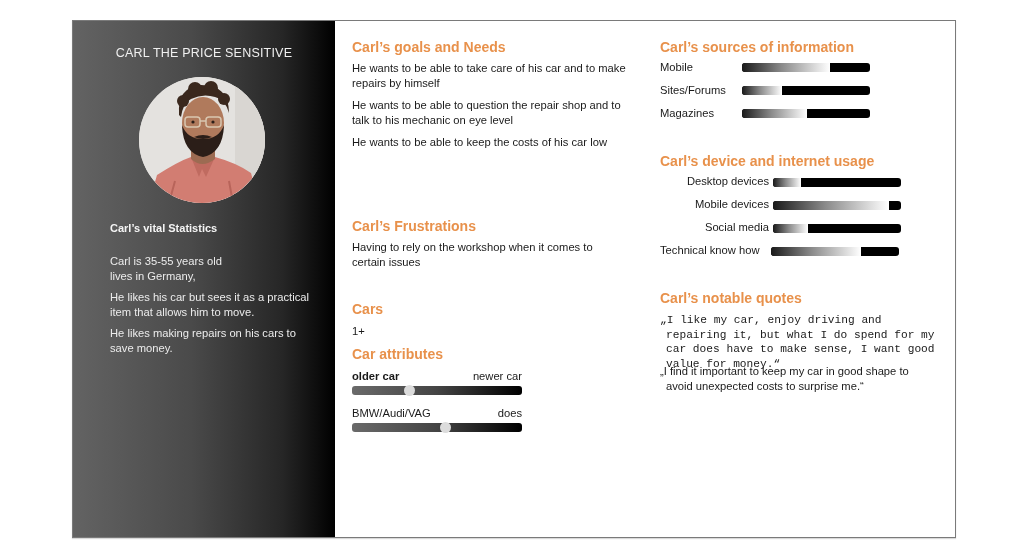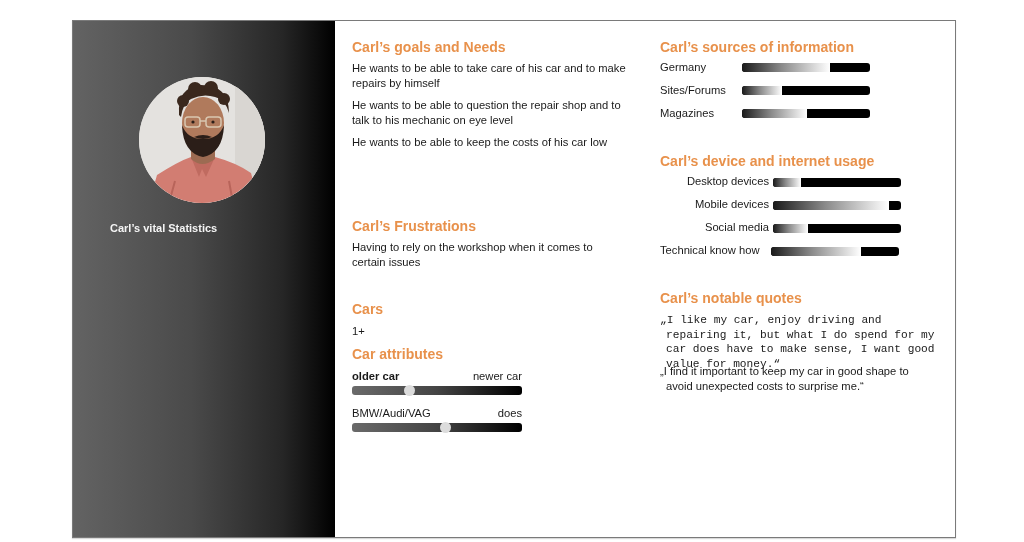--- a/index.html
+++ b/index.html
@@ -58,20 +58,21 @@
       background: #dcdcdc; margin-left: -5.5px;
     }
     .slider-label { position: absolute; font-size: 11.2px; color: #1a1a1a; white-space: nowrap; }
   </style>
 </head>
 <body>
 
 <div class="card">
 
   <div class="left">
+    <div class="persona-title">CARL THE PRICE SENSITIVE</div>
 
     <div class="avatar">
       <svg viewBox="0 0 126 126" xmlns="http://www.w3.org/2000/svg">
         <rect width="126" height="126" fill="#e4e2df"></rect>
         <rect x="96" y="0" width="30" height="126" fill="#d9d6d2"></rect>
 
         <path d="M10 126 L18 98 Q40 84 52 80 L63 92 L76 80 Q98 86 112 96 L120 126 Z" fill="#d27d72"></path>
         <path d="M30 126 L36 104 M94 126 L90 104" stroke="#b8645a" stroke-width="2" fill="none"></path>
         <path d="M52 80 L60 100 L63 92 L67 100 L76 80" fill="#c06b60"></path>
 
@@ -90,20 +91,26 @@
 
         <rect x="46" y="40" width="15" height="10" rx="3" fill="none" stroke="#d9c7b0" stroke-width="1.5"></rect>
         <rect x="67" y="40" width="15" height="10" rx="3" fill="none" stroke="#d9c7b0" stroke-width="1.5"></rect>
         <line x1="61" y1="44" x2="67" y2="44" stroke="#d9c7b0" stroke-width="1.5"></line>
         <circle cx="54" cy="45" r="1.6" fill="#2b1e18"></circle>
         <circle cx="74" cy="45" r="1.6" fill="#2b1e18"></circle>
       </svg>
     </div>
 
     <div class="vital-title">Carl’s vital Statistics</div>
+    <div class="vital-list">
+      <p style="white-space:pre-line;">Carl is 35-55 years old
+lives in Germany,</p>
+      <p>He likes his car but sees it as a practical item that allows him to move.</p>
+      <p>He likes making repairs on his cars to save money.</p>
+    </div>
   </div>
 
   <div class="col col-mid">
     <div class="heading" style="left:0; top:0;">Carl’s goals and Needs</div>
     <div class="body-text" style="left:0; top:22px; width:275px;">He wants to be able to take care of his car and to make repairs by himself</div>
     <div class="body-text" style="left:0; top:59px; width:275px;">He wants to be able to question the repair shop and to talk to his mechanic on eye level</div>
     <div class="body-text" style="left:0; top:96px; width:275px;">He wants to be able to keep the costs of his car low</div>
 
     <div class="heading" style="left:0; top:179px;">Carl’s Frustrations</div>
     <div class="body-text" style="left:0; top:201px; width:275px;">Having to rely on the workshop when it comes to certain issues</div>
@@ -122,21 +129,21 @@
     <div class="slider-label" style="left:0; top:368px;">BMW/Audi/VAG</div>
     <div class="slider-label" style="left:110px; top:368px; width:60px; text-align:right;">does</div>
     <div class="slider-track" style="left:0; top:384px; width:170px;">
       <div class="slider-knob" id="knob1" style="left: 55%;"></div>
     </div>
   </div>
 
   <div class="col col-right">
     <div class="heading" style="left:0; top:0;">Carl’s sources of information</div>
 
-    <div class="bar-label" style="left:0; top:22px;">Germany</div>
+    <div class="bar-label" style="left:0; top:22px;">Mobile</div>
     <div class="bar" style="left:82px; top:24px; width:128px;">
         <div class="fill" id="src0" style="width: 69%;"></div>
       </div>
 
     <div class="bar-label" style="left:0; top:45px;">Sites/Forums</div>
     <div class="bar" style="left:82px; top:47px; width:128px;">
         <div class="fill" id="src1" style="width: 31%;"></div>
       </div>
 
     <div class="bar-label" style="left:0; top:68px;">Magazines</div>

